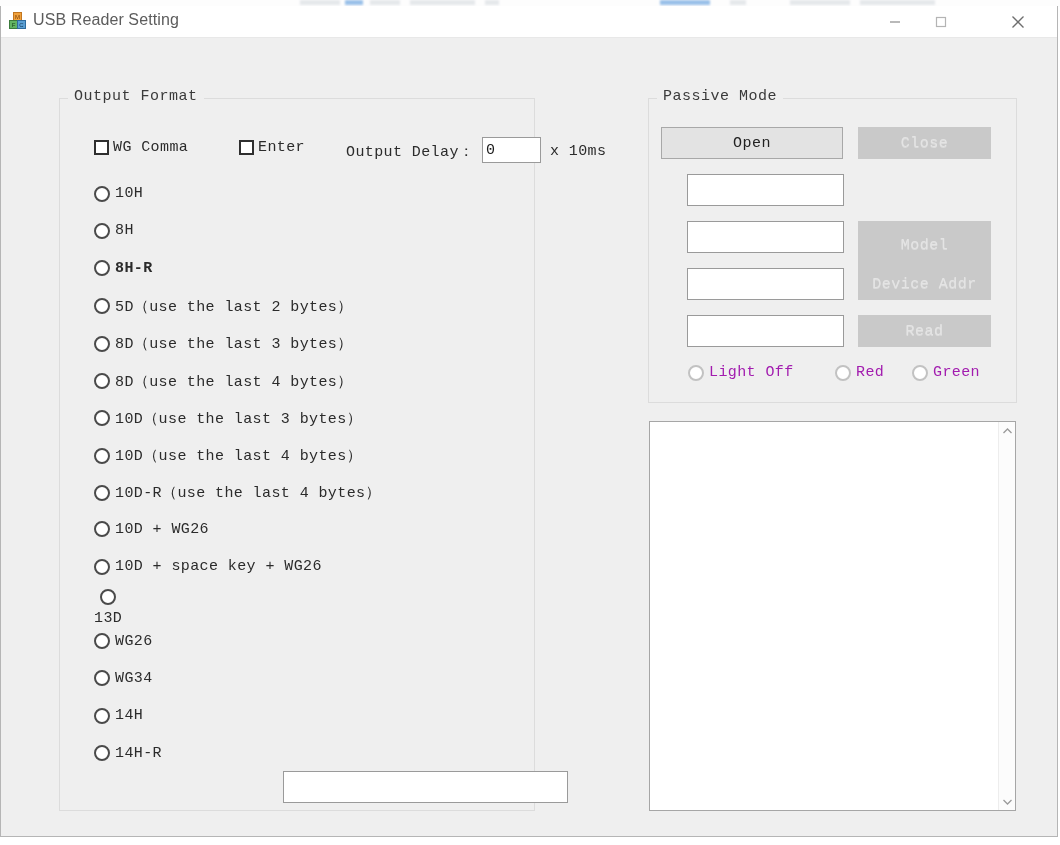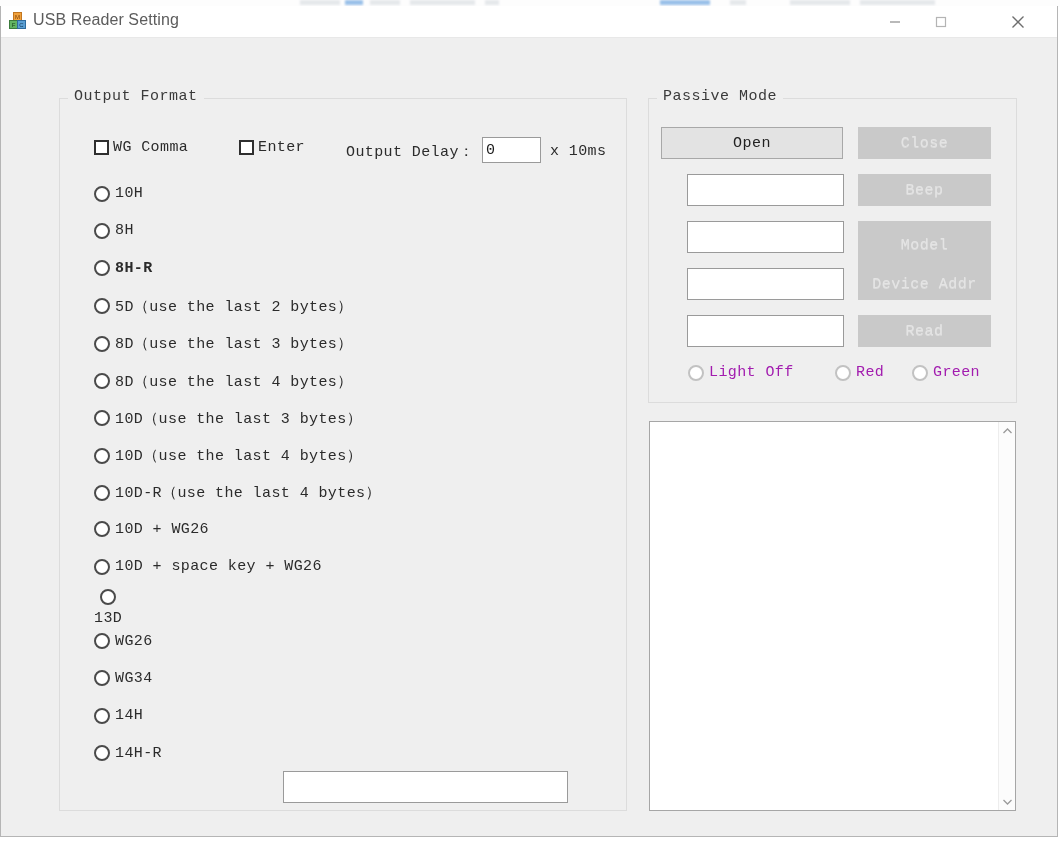--- a/index.html
+++ b/index.html
@@ -93,21 +93,21 @@
     position: absolute;
     top: -11px;
     background: #efefef;
     padding: 0 6px;
     font-size: 15px;
     color: #3a3a3a;
     letter-spacing: .5px;
     white-space: nowrap;
   }
 
-  #group-output { left: 58px;  top: 92px;  width: 568px; height: 713px; }
+  #group-output { left: 58px;  top: 92px;  width: 476px; height: 713px; }
   #group-output .group-title { left: 8px; }
   #group-passive { left: 647px; top: 92px; width: 369px; height: 305px; }
   #group-passive .group-title { left: 8px; }
 
   
   .ctrl-text {
     font-size: 15px;
     color: #2b2b2b;
     letter-spacing: .4px;
     white-space: nowrap;
@@ -360,23 +360,20 @@
     <span>Open</span>
   </div>
   <input class="tinput" style="left: 686px; top: 168px; width: 157px; height: 32px;" value="">
   <input class="tinput" style="left: 686px; top: 215px; width: 157px; height: 32px;" value="">
   <input class="tinput" style="left: 686px; top: 262px; width: 157px; height: 32px;" value="">
   <input class="tinput" style="left: 686px; top: 309px; width: 157px; height: 32px;" value="">
 
   <div class="btn disabled" style="left:857px; top:121px; width:133px; height:32px;">
     <span>Close</span>
   </div>
-  <div class="btn disabled" style="left:857px; top:168px; width:133px; height:32px;">
-    <span>Beep</span>
-  </div>
   <div class="btn disabled" style="left:857px; top:215px; width:133px; height:48px;">
     <span>Model</span>
   </div>
   <div class="btn disabled" style="left:857px; top:262px; width:133px; height:32px;">
     <span>Device Addr</span>
   </div>
   <div class="btn disabled" style="left:857px; top:309px; width:133px; height:32px;">
     <span>Read</span>
   </div>
 

